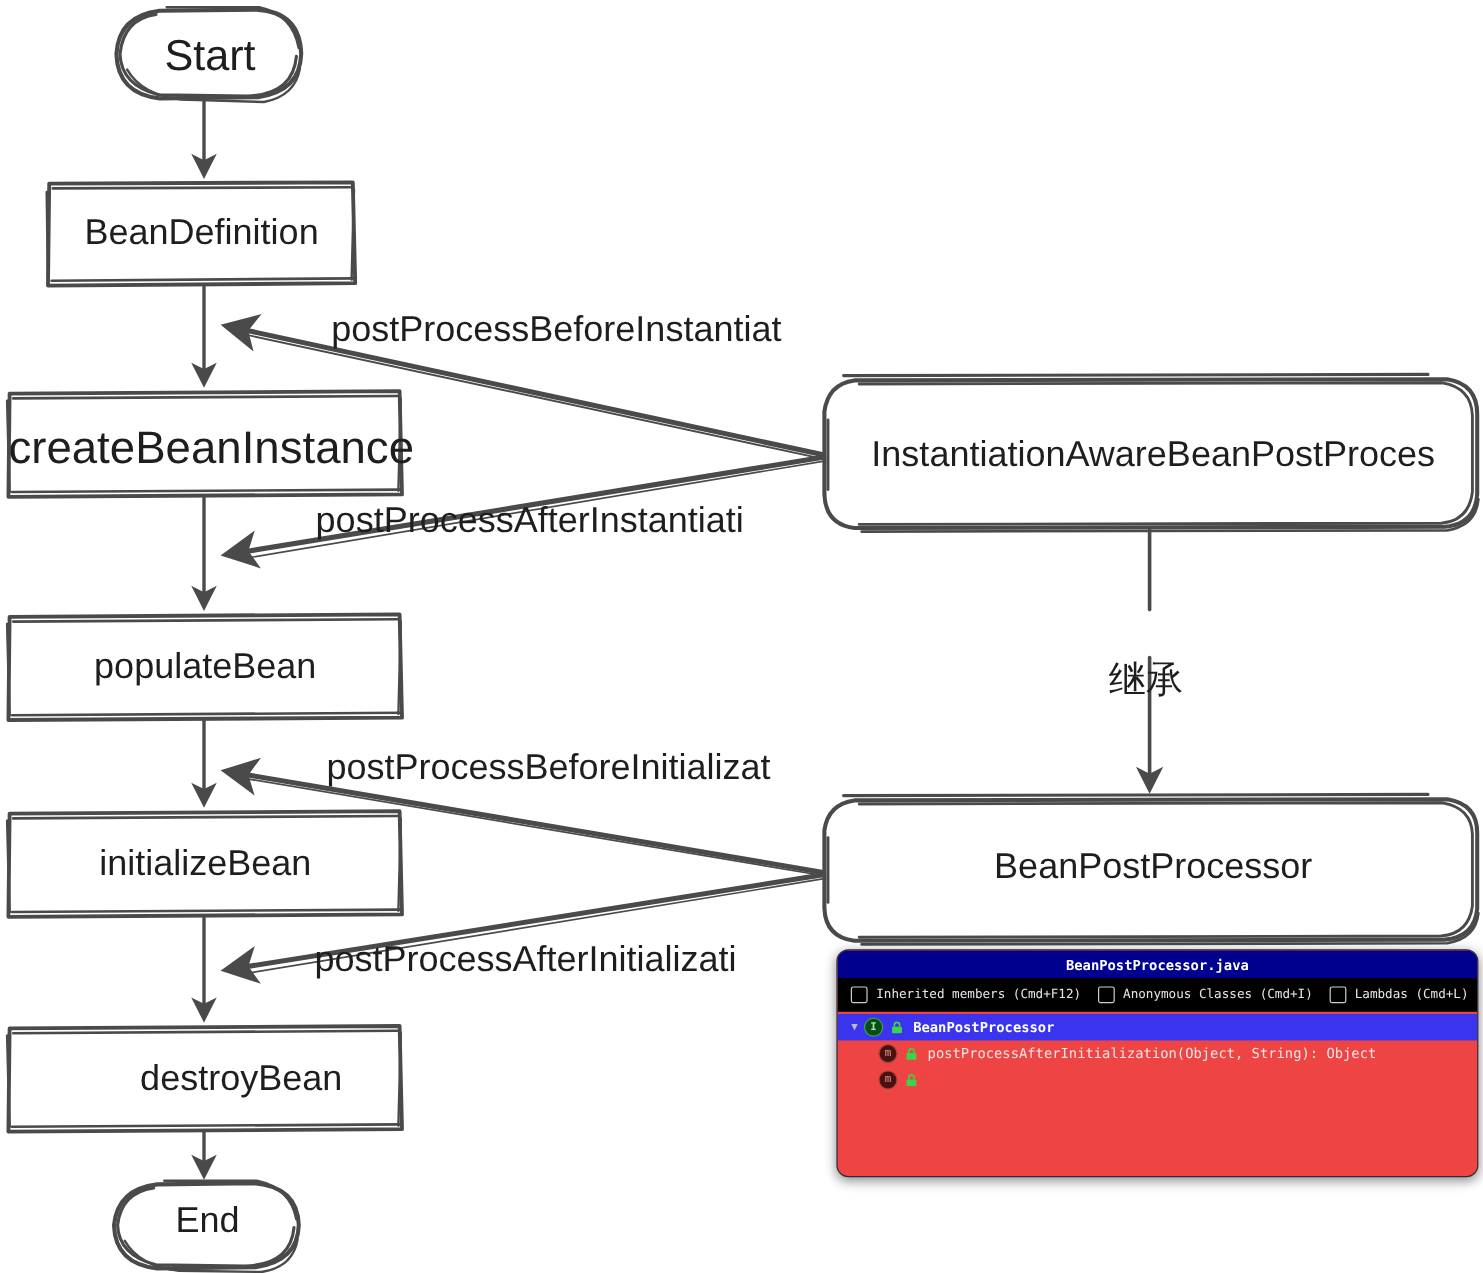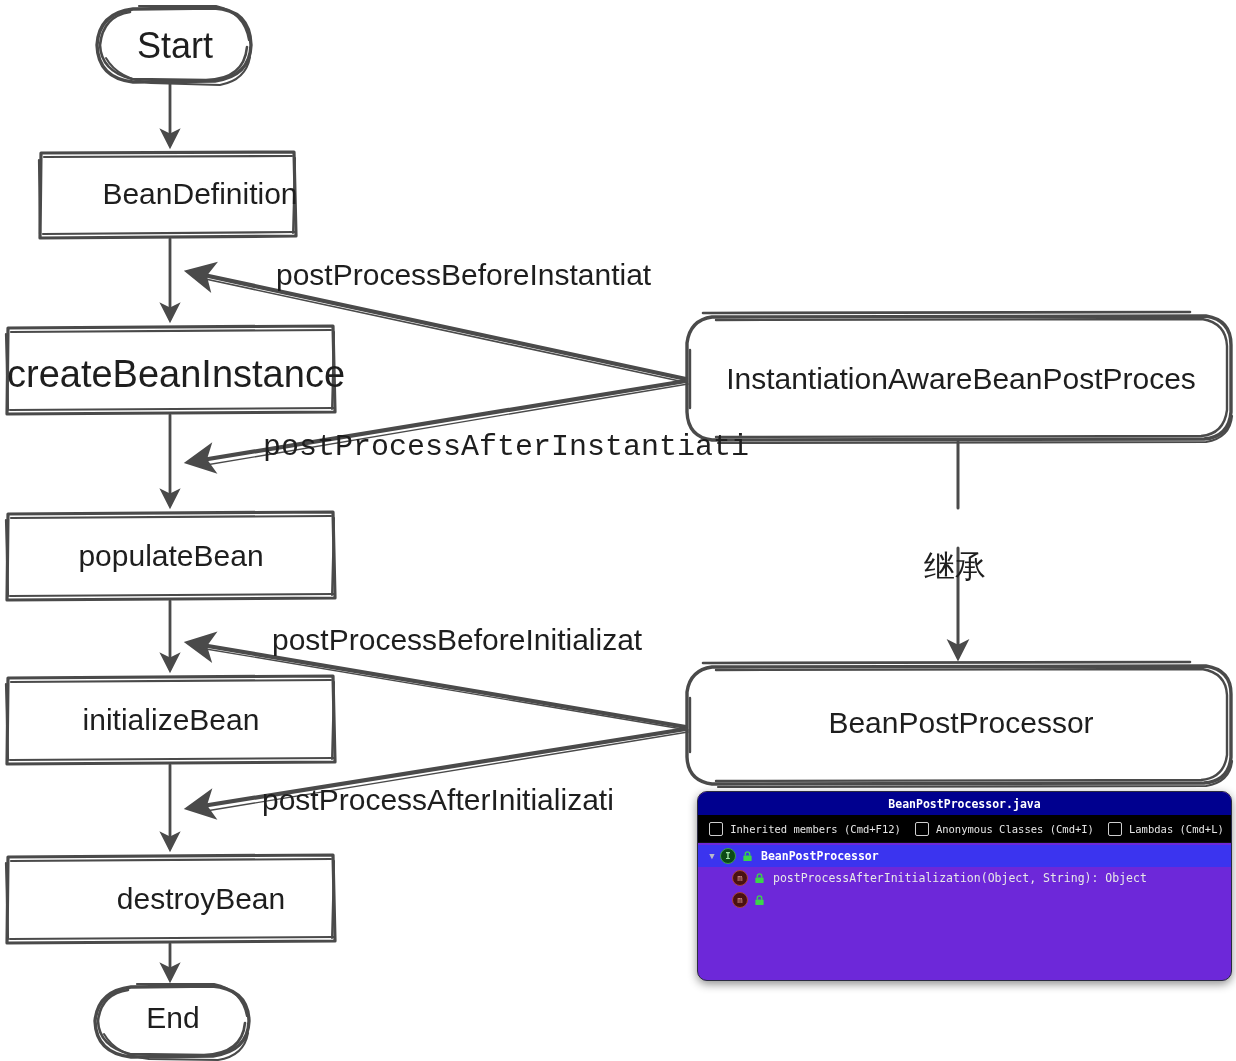--- a/index.html
+++ b/index.html
@@ -35,21 +35,21 @@
     font-size: 30px;
   }
 
   
   #ide-popup {
     position: absolute;
     left: 697px;
     top: 791px;
     width: 533px;
     height: 188px;
-    background: #6d28d9;
+    background: #ef4444;
     border-radius: 10px;
     overflow: hidden;
     box-shadow: 0 3px 10px rgba(0,0,0,0.45);
     border: 1px solid #2b2b40;
     font-family: "DejaVu Sans Mono", monospace;
   }
   #ide-titlebar {
     height: 23px;
     background: #00008f;
     color: #ffffff;
@@ -270,39 +270,39 @@
 
     <g>
       <path d="M958,442 L958,508" stroke-width="3"></path>
       <path d="M958,548 L958,657" stroke-width="3" marker-end="url(#ah)"></path>
     </g>
   </g>
 </svg>
 
 <div class="node-label" style="left:97px; top:25px; width:156px; text-align:center; font-size:36px;">Start</div>
 
-<div class="node-label" style="left:40px; top:177px; width:256px; text-align:center; font-size:30px;margin-left:32px;">BeanDefinition</div>
+<div class="node-label" style="left:40px; top:177px; width:256px; text-align:center; font-size:30px;">BeanDefinition</div>
 
 <div class="node-label" style="left:7px; top:353px; width:328px; text-align:center; font-size:38px;">createBeanInstance</div>
 
 <div class="node-label" style="left:7px; top:539px; width:328px; text-align:center; font-size:30px;">populateBean</div>
 
 <div class="node-label" style="left:7px; top:703px; width:328px; text-align:center; font-size:30px;">initializeBean</div>
 
 <div class="node-label" style="left:7px; top:882px; width:388px; text-align:center; font-size:30px;">destroyBean</div>
 
 <div class="node-label" style="left:95px; top:1001px; width:156px; text-align:center; font-size:30px;">End</div>
 
 <div class="node-label" style="left:690px; top:362px; width:542px; text-align:center; font-size:30px;">InstantiationAwareBeanPostProces</div>
 
 <div class="node-label" style="left:690px; top:706px; width:542px; text-align:center; font-size:30px;">BeanPostProcessor</div>
 
 <div class="edge-label" style="left:276px; top:258px;">postProcessBeforeInstantiat</div>
 
-<div class="edge-label" style="left:263px; top:430px;font-family:Liberation Mono, monospace;">postProcessAfterInstantiati</div>
+<div class="edge-label" style="left:263px; top:417px;">postProcessAfterInstantiati</div>
 
 <div class="edge-label" style="left:272px; top:623px;">postProcessBeforeInitializat</div>
 
 <div class="edge-label" style="left:262px; top:783px;">postProcessAfterInitializati</div>
 
 <div class="edge-label" style="left:924px; top:518px; font-size:31px; font-family:Liberation Mono, monospace;margin-top:28px;">继承</div>
 
 <div id="ide-popup">
 
   <div id="ide-titlebar">

